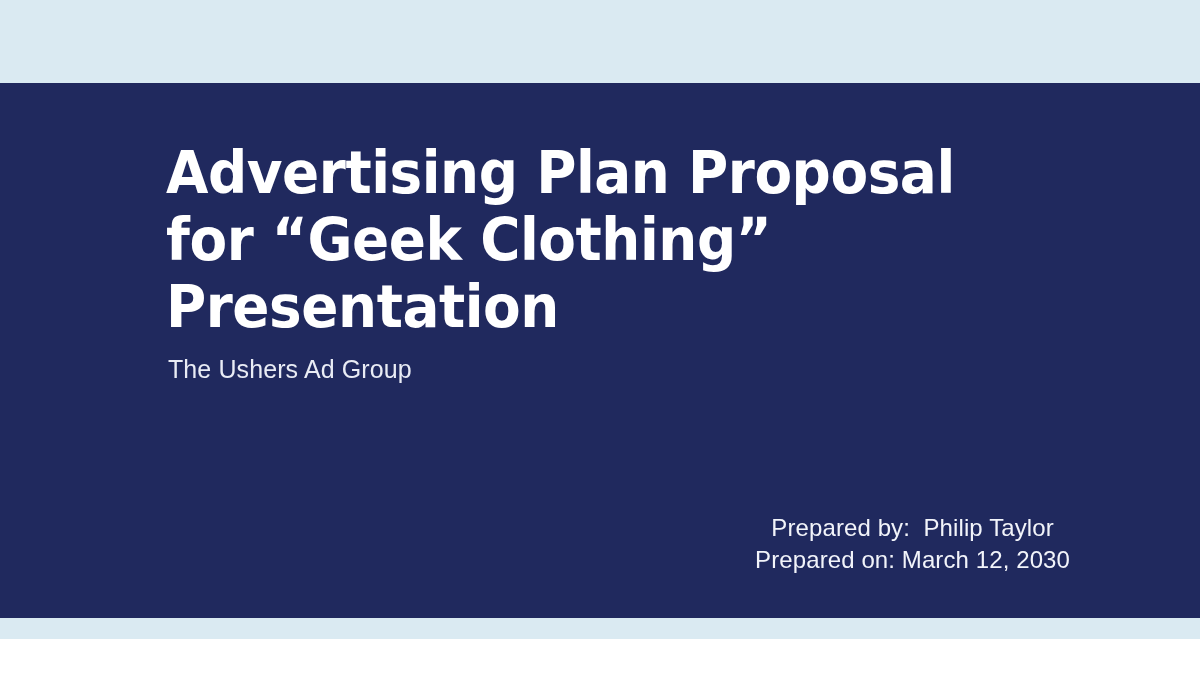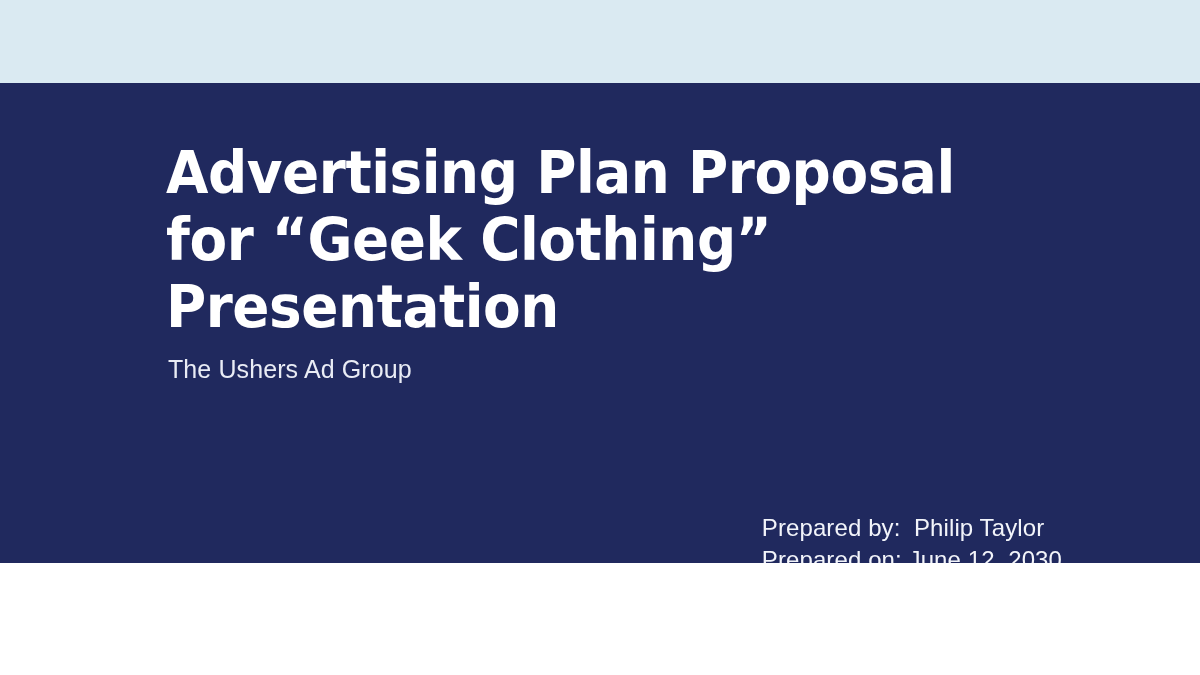--- a/index.html
+++ b/index.html
@@ -10,21 +10,21 @@
     width: 1200px;
     height: 675px;
     overflow: hidden;
     font-family: "Liberation Sans", sans-serif;
     background: #ffffff;
   }
 
   .slide {
     position: relative;
     width: 1200px;
-    height: 563px;
+    height: 639px;
     background: #daeaf2;
     overflow: hidden;
   }
 
   
   .band-top {
     position: absolute;
     left: 0;
     top: 0;
     width: 1200px;
@@ -78,23 +78,23 @@
     font-weight: 400;
     font-size: 25px;
     line-height: 34px;
     color: #e9ecf5;
     letter-spacing: 0.1px;
     white-space: pre;
   }
 
   .footer-block {
     position: absolute;
-    right: 138px;
+    right: 130px;
     top: 512px;
-    text-align: left;
+    text-align: center;
     margin-left: 42px;
   }
 
   .footer-line {
     display: block;
     font-family: "Liberation Sans", sans-serif;
     font-weight: 400;
     font-size: 24px;
     line-height: 32px;
     color: #f2f4fa;
@@ -116,16 +116,16 @@
   <div class="title-block">
     <span class="title-line">Advertising Plan Proposal</span>
     <span class="title-line">for “Geek Clothing”</span>
     <span class="title-line">Presentation</span>
   </div>
 
   <div class="subtitle">The Ushers Ad Group</div>
 
   <div class="footer-block">
     <span class="footer-line">Prepared by:  Philip Taylor</span>
-    <span class="footer-line">Prepared on: June 12, 2030</span>
+    <span class="footer-line">Prepared on: March 12, 2030</span>
   </div>
 
 </div>
 
 </body></html>

